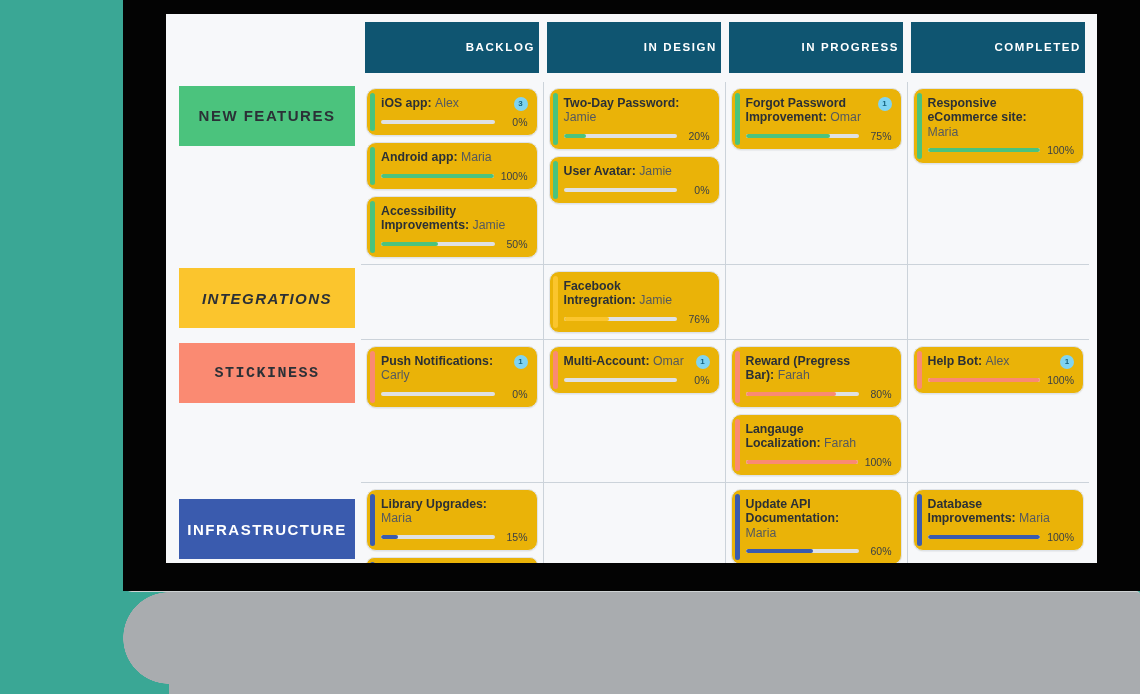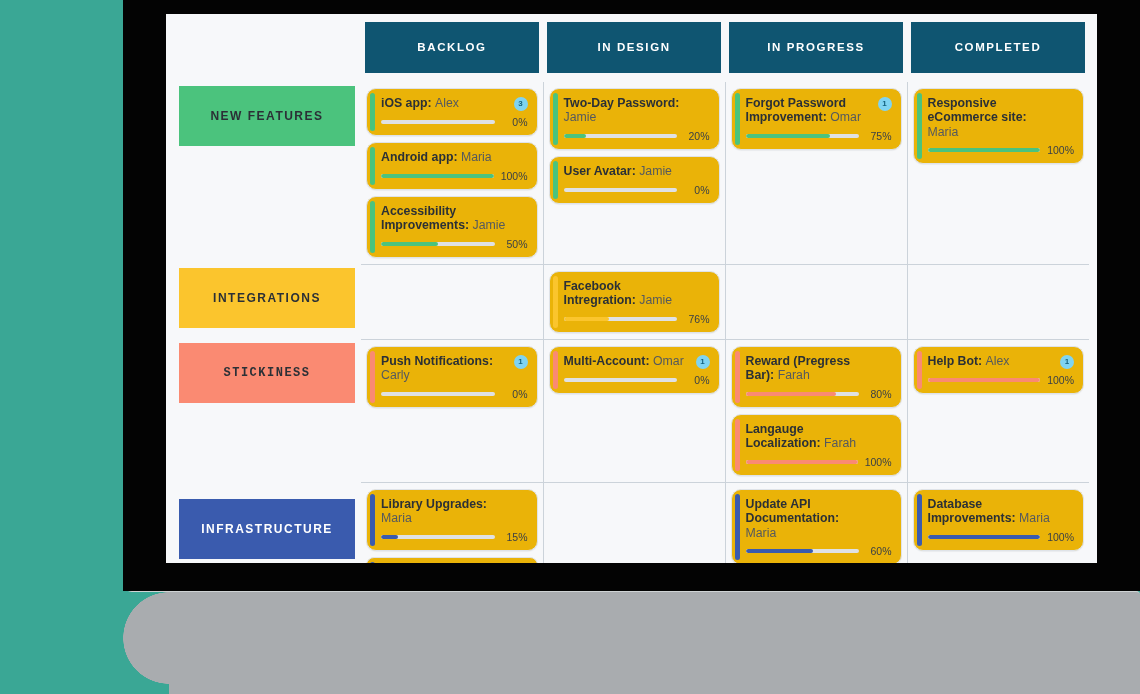--- a/index.html
+++ b/index.html
@@ -48,39 +48,39 @@
     padding: 0 4px 9px 4px;
     border: none;
     vertical-align: top;
   }
   .col-header-pill {
     background: #0f5571;
     color: #ffffff;
     font-size: 11.5px;
     font-weight: bold;
     letter-spacing: 1.6px;
-    text-align: center;
+    text-align: right;
     padding: 20px 4px 19px 4px;
     line-height: 1;
   }
 
   
   td.row-label-cell {
     padding: 4px 6px 4px 5px;
     border: none;
     vertical-align: top;
     background: #f7f8fa;
   }
   .row-label-block {
     height: 100%;
     min-height: 60px;
     display: flex;
     align-items: center;
     justify-content: center;
-    font-size: 12px;
+    font-size: 15px;
     font-weight: bold;
     letter-spacing: 1.5px;
     text-align: center;
     color: #2b3036;
     padding: 0;
   }
 
   
   td.grid-cell {
     border: 1px solid #ccd3da;
@@ -282,21 +282,21 @@
                 <div class="progress-track">
                   <div class="progress-fill" style="width: 100%; background: rgb(75, 195, 125);"></div>
                 </div>
                 <span class="progress-label">100%</span>
               </div>
             </div>
           </td>
         </tr>
         <tr>
           <td class="row-label-cell">
-            <div class="row-label-block" style="background: rgb(251, 197, 45); color: rgb(43, 48, 54);">INTEGRATIONS</div>
+            <div class="row-label-block" style="background: rgb(251, 197, 45); color: rgb(43, 48, 54); font-style: italic;">INTEGRATIONS</div>
           </td>
           <td class="grid-cell first-col"></td>
           <td class="grid-cell">
             <div class="task-card">
               <span class="accent-bar" style="background: rgb(251, 197, 45);"></span>
               <div class="card-top">
                 <div class="task-title"><span>Facebook Intregration:</span> <span class="assignee">Jamie</span></div>
                 <span class="count-badge hidden"></span>
               </div>
               <div class="card-bottom">

